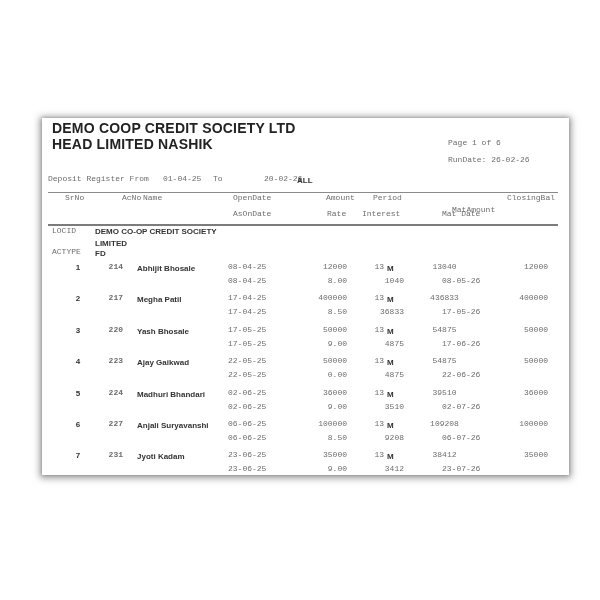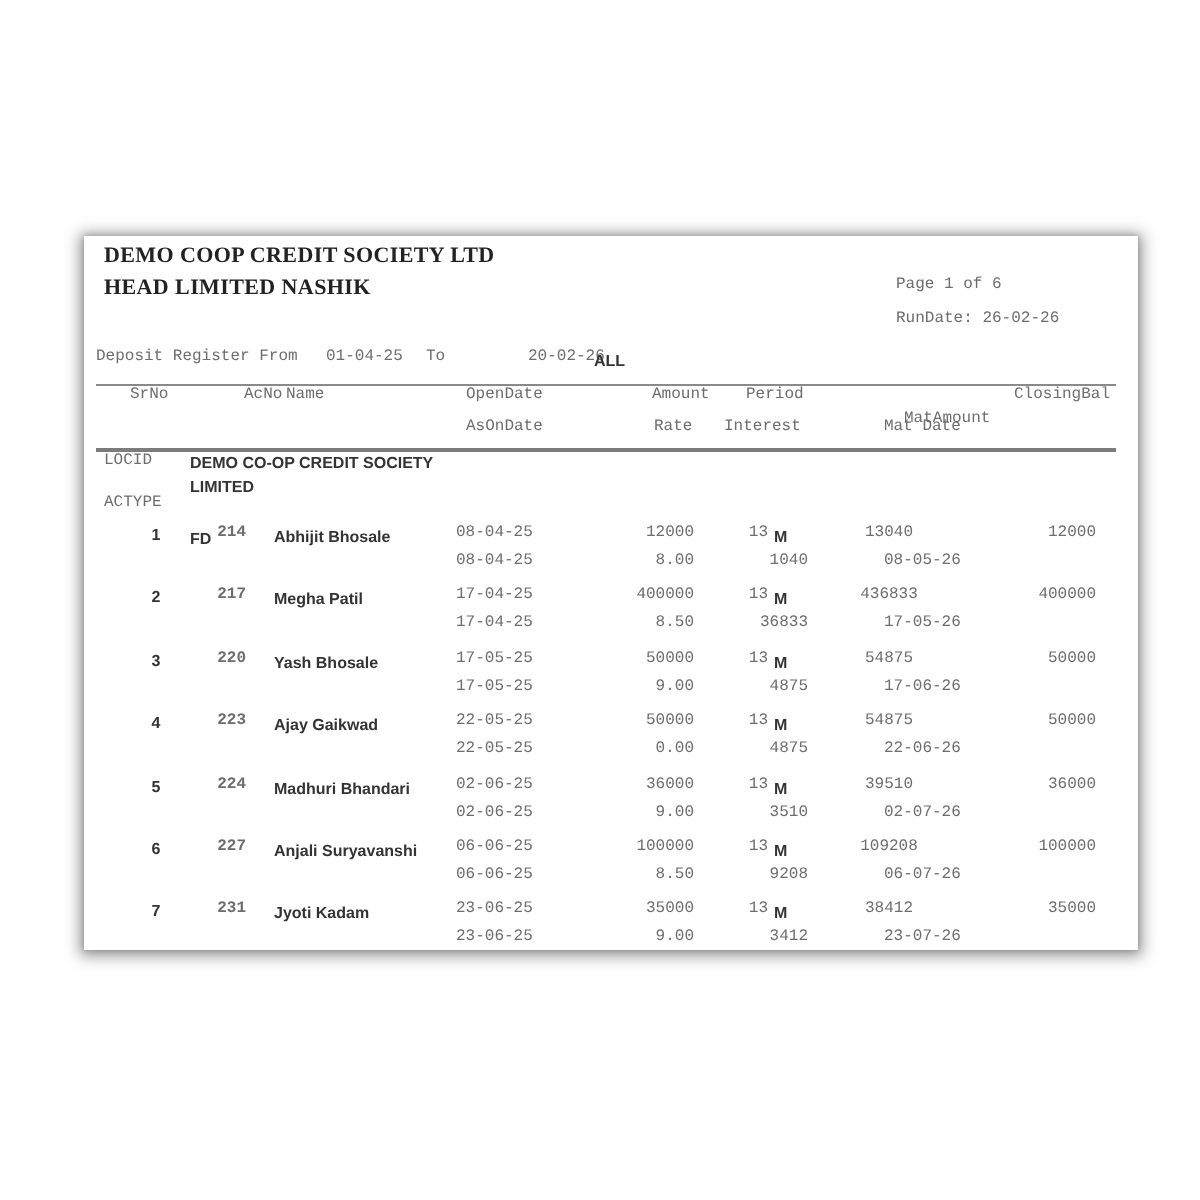--- a/index.html
+++ b/index.html
@@ -8,32 +8,32 @@
     font-family:"Liberation Sans",sans-serif;overflow:hidden;
   }
   .paper{
     position:absolute;left:42px;top:118px;width:527px;height:357px;
     background:#ffffff;
     box-shadow:0 1px 7px 2px rgba(70,70,70,.55), 0 0 3px 0 rgba(90,90,90,.35);
   }
   .mono{font-family:"Liberation Mono","DejaVu Sans Mono",monospace;font-size:8px;color:#6d6d6d;line-height:9px;white-space:pre;}
   .sansb{font-family:"Liberation Sans",sans-serif;font-weight:bold;font-size:8px;color:#333333;line-height:9px;white-space:pre;}
   .abs{position:absolute;}
-  .company{font-size:11px;color:#222222;letter-spacing:.2px;font-family:Liberation Serif, serif;}
+  .company{font-size:14px;color:#222222;letter-spacing:.2px;}
   .rule{position:absolute;left:6px;width:510px;background:#8a8a8a;}
   .rule1{top:74px;height:1px;}
   .rule2{top:106px;height:2px;background:#7c7c7c;}
   
   .h-srno{left:23px;top:75px;} .h-acno{left:80px;top:75px;} .h-name{left:101px;top:75px;}
   .h-open{left:191px;top:75px;} .h-amount{left:284px;top:75px;} .h-period{left:331px;top:75px;}
   .h-matamt{left:410px;top:87px;} .h-closing{left:465px;top:75px;}
   .h-ason{left:191px;top:91px;} .h-rate{left:285px;top:91px;} .h-interest{left:320px;top:91px;} .h-matdate{left:400px;top:91px;}
   
   .g-locid{left:10px;top:108px;} .g-locname1{left:53px;top:109px;} .g-locname2{left:53px;top:121px;}
-  .g-actype{left:10px;top:129px;} .g-acval{left:53px;top:131px;margin-top:16px;}
+  .g-actype{left:10px;top:129px;} .g-acval{left:53px;top:131px;}
   
   .row{position:absolute;left:0;width:527px;height:29px;}
   .line{position:absolute;left:0;width:527px;height:12px;}
   .lineA{top:0;} .lineB{top:14px;}
   .cell{position:absolute;white-space:pre;}
   .c-srno{left:14px;width:44px;text-align:center;top:1px;}
   .c-acno{left:40px;width:41px;text-align:right;font-weight:bold;}
   .c-name{left:95px;top:2px;}
   .c-date{left:186px;}
   .c-num1{left:240px;width:65px;text-align:right;}   

